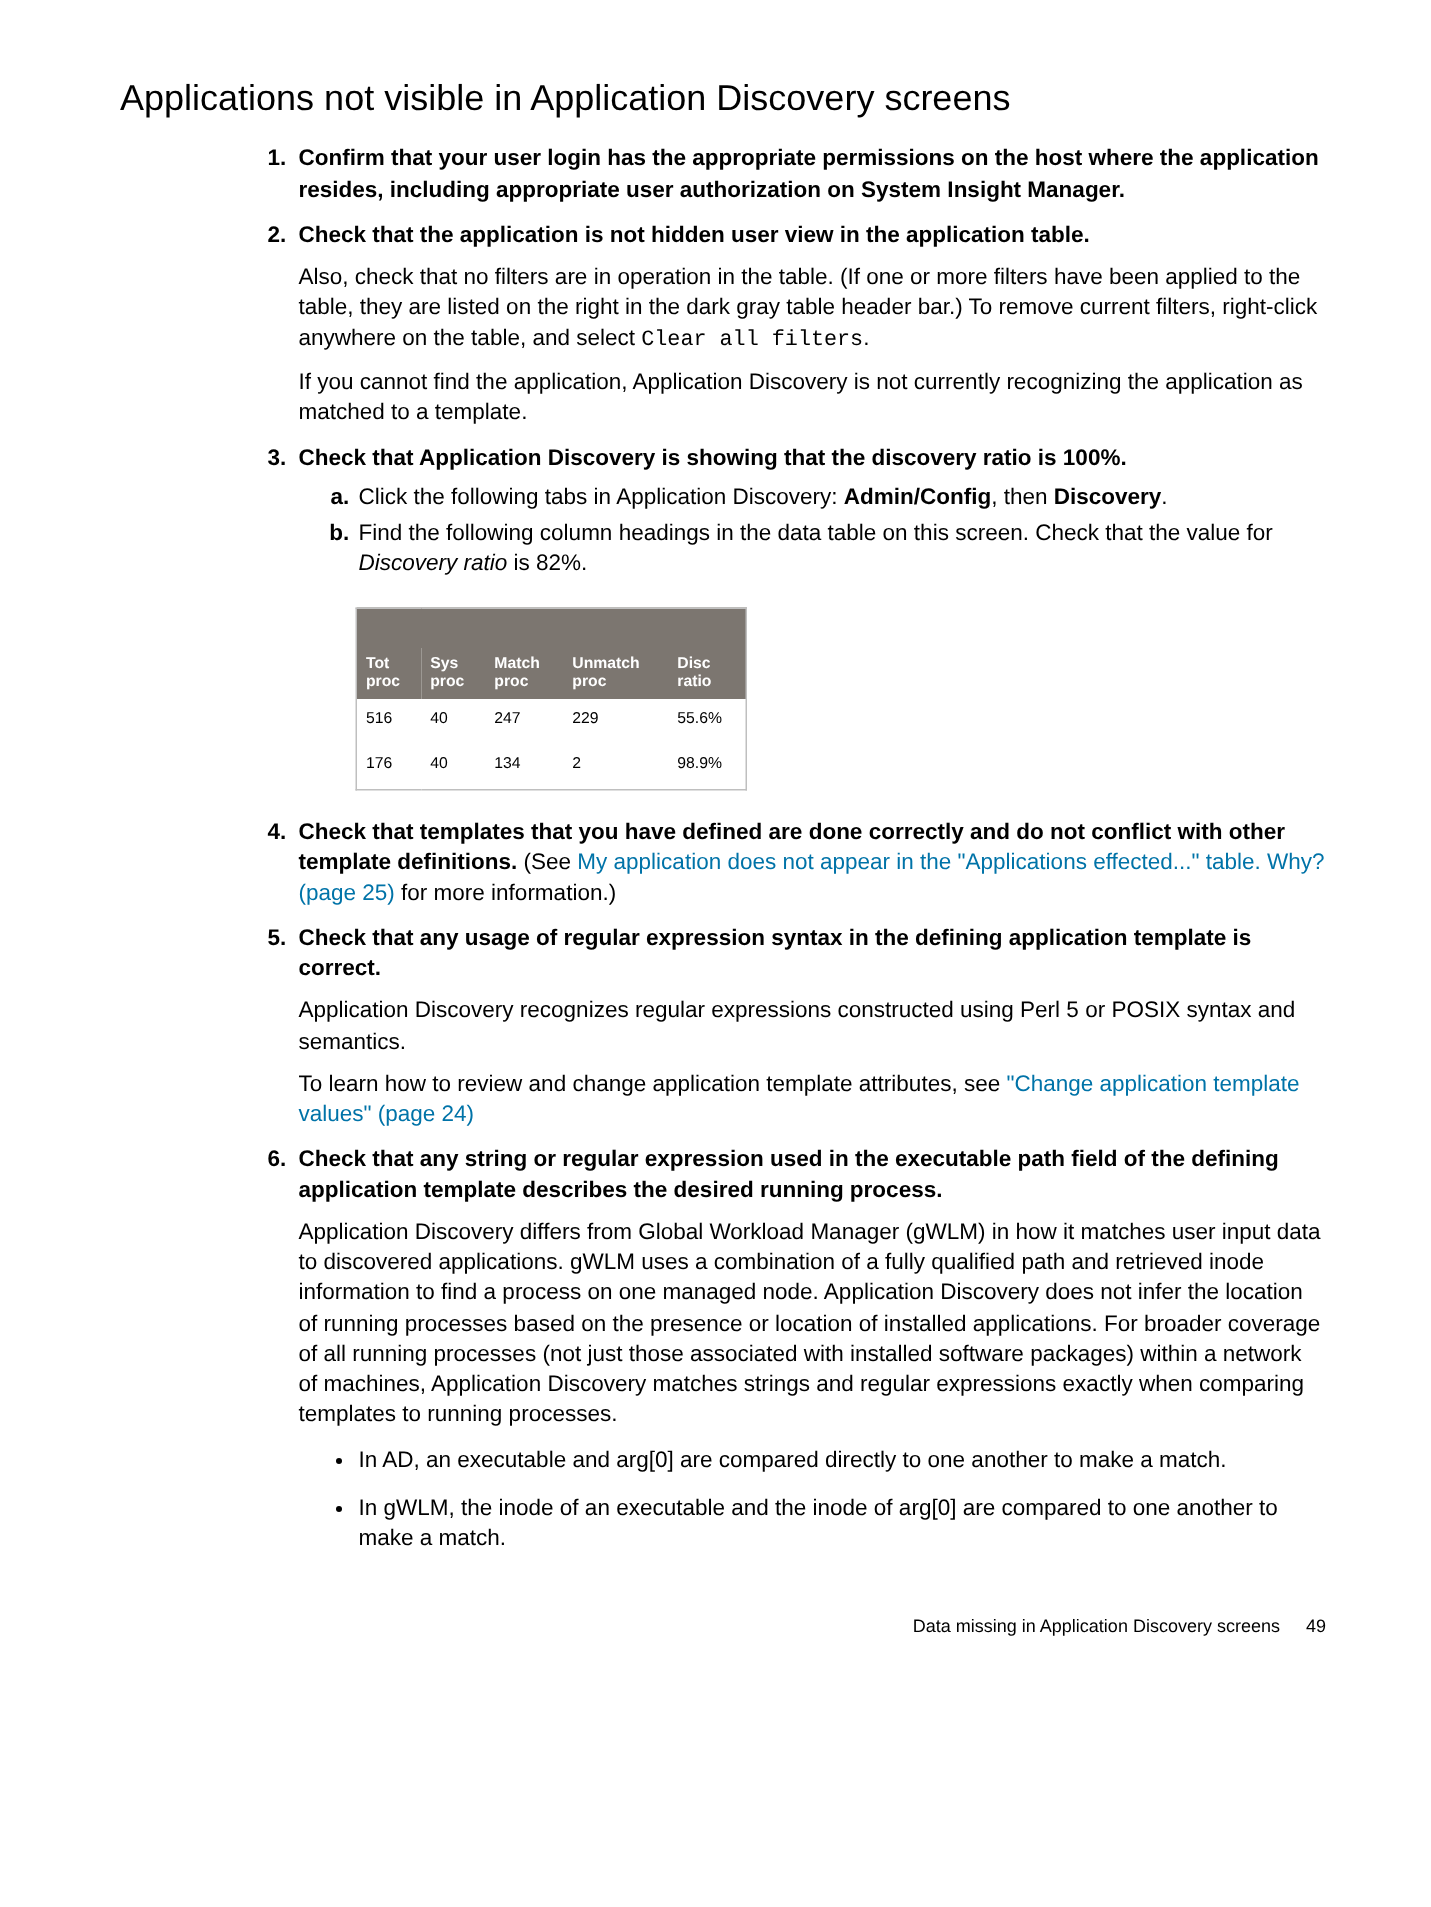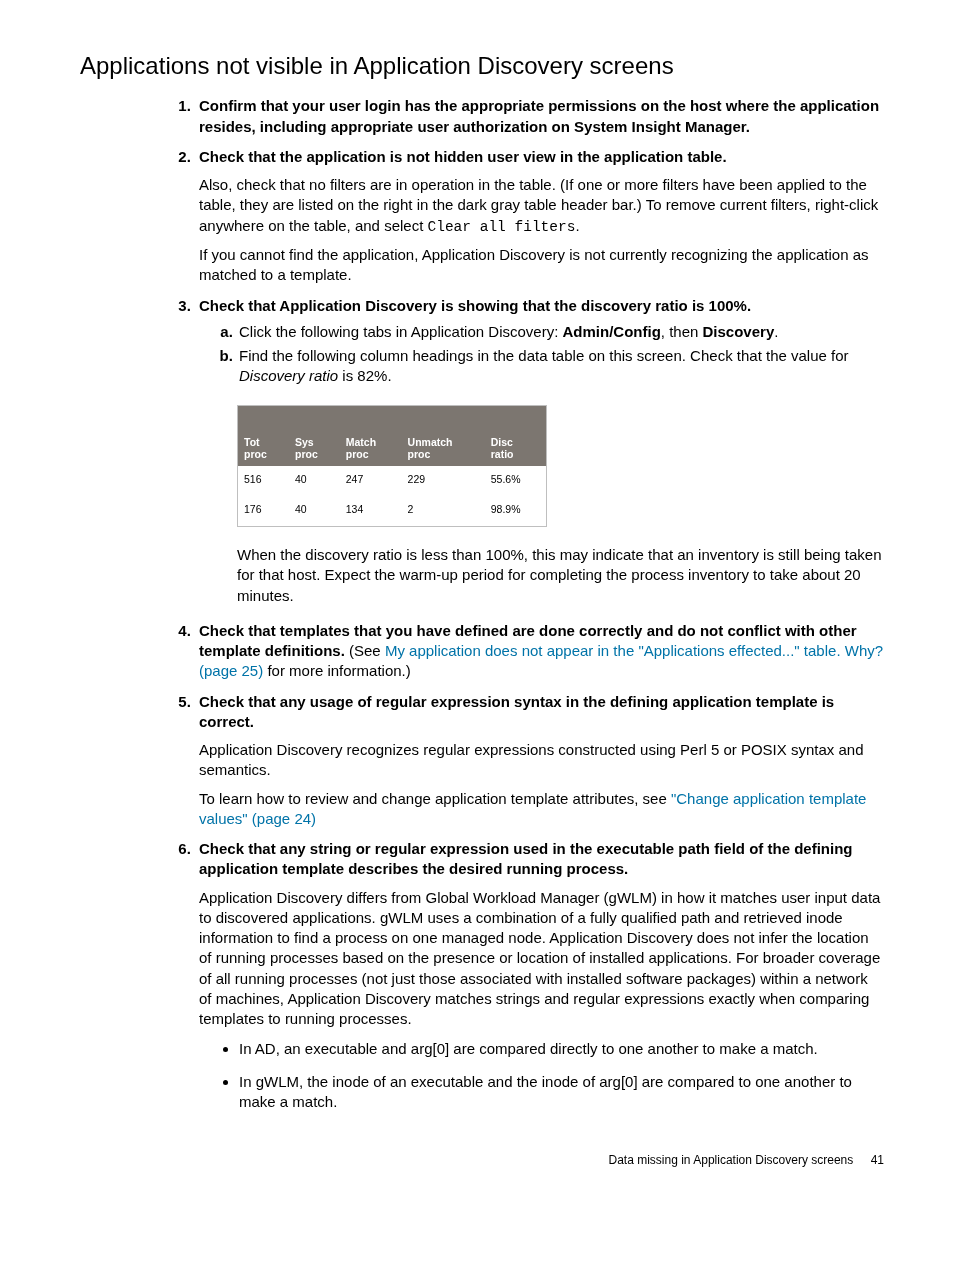--- a/index.html
+++ b/index.html
@@ -55,21 +55,21 @@
   }
   ol.sub-alpha > li::marker {
     font-weight: bold;
   }
   .indent-block {
     margin-left: 38px;
   }
   .tbl-wrap {
     margin: 18px 0 18px 38px;
     border: 1px solid #bfbfbf;
-    width: 310px;
+    width: 261px;
     font-size: 10.5px;
     border-collapse: collapse;
   }
   .tbl-wrap thead tr.spacer th {
     background: #7c7670;
     height: 24px;
     border: none;
   }
   .tbl-wrap thead tr.hdr th {
     background: #7c7670;
@@ -157,23 +157,20 @@
         <tr>
           <td>176</td>
           <td>40</td>
           <td>134</td>
           <td>2</td>
           <td>98.9%</td>
         </tr>
       </tbody>
     </table>
 
-    <div class="indent-block">
-      <p>When the discovery ratio is less than 100%, this may indicate that an inventory is still being taken for that host. Expect the warm-up period for completing the process inventory to take about 20 minutes.</p>
-    </div>
   </li>
 
   <li>
     <span class="li-head">Check that templates that you have defined are done correctly and do not conflict with other template definitions.</span><span> (See </span><a class="link" href="#">My application does not appear in the "Applications effected..." table. Why? (page 25)</a><span> for more information.)</span>
   </li>
 
   <li>
     <span class="li-head">Check that any usage of regular expression syntax in the defining application template is correct.</span>
     <div class="li-body">
       <p>Application Discovery recognizes regular expressions constructed using Perl 5 or POSIX syntax and semantics.</p>
@@ -189,14 +186,14 @@
         <li>In AD, an executable and arg[0] are compared directly to one another to make a match.</li>
         <li>In gWLM, the inode of an executable and the inode of arg[0] are compared to one another to make a match.</li>
       </ul>
     </div>
   </li>
 
 </ol>
 
 <div class="footer">
   <span>Data missing in Application Discovery screens</span>
-  <span class="pnum">41</span>
+  <span class="pnum">49</span>
 </div>
 
 </body></html>

